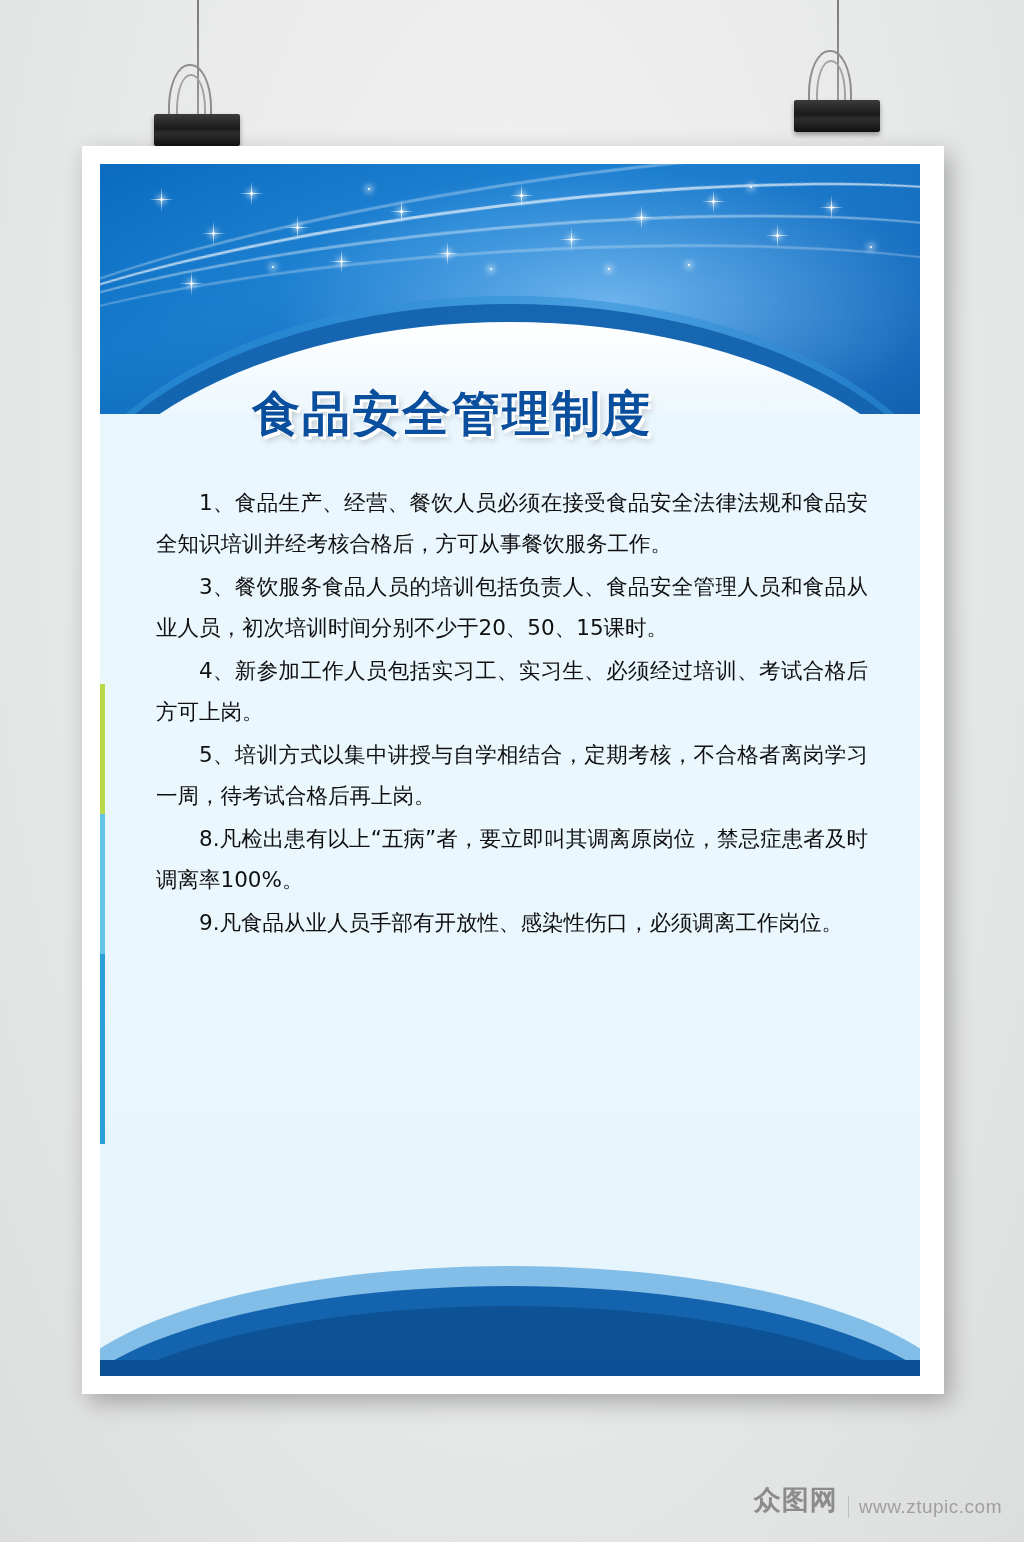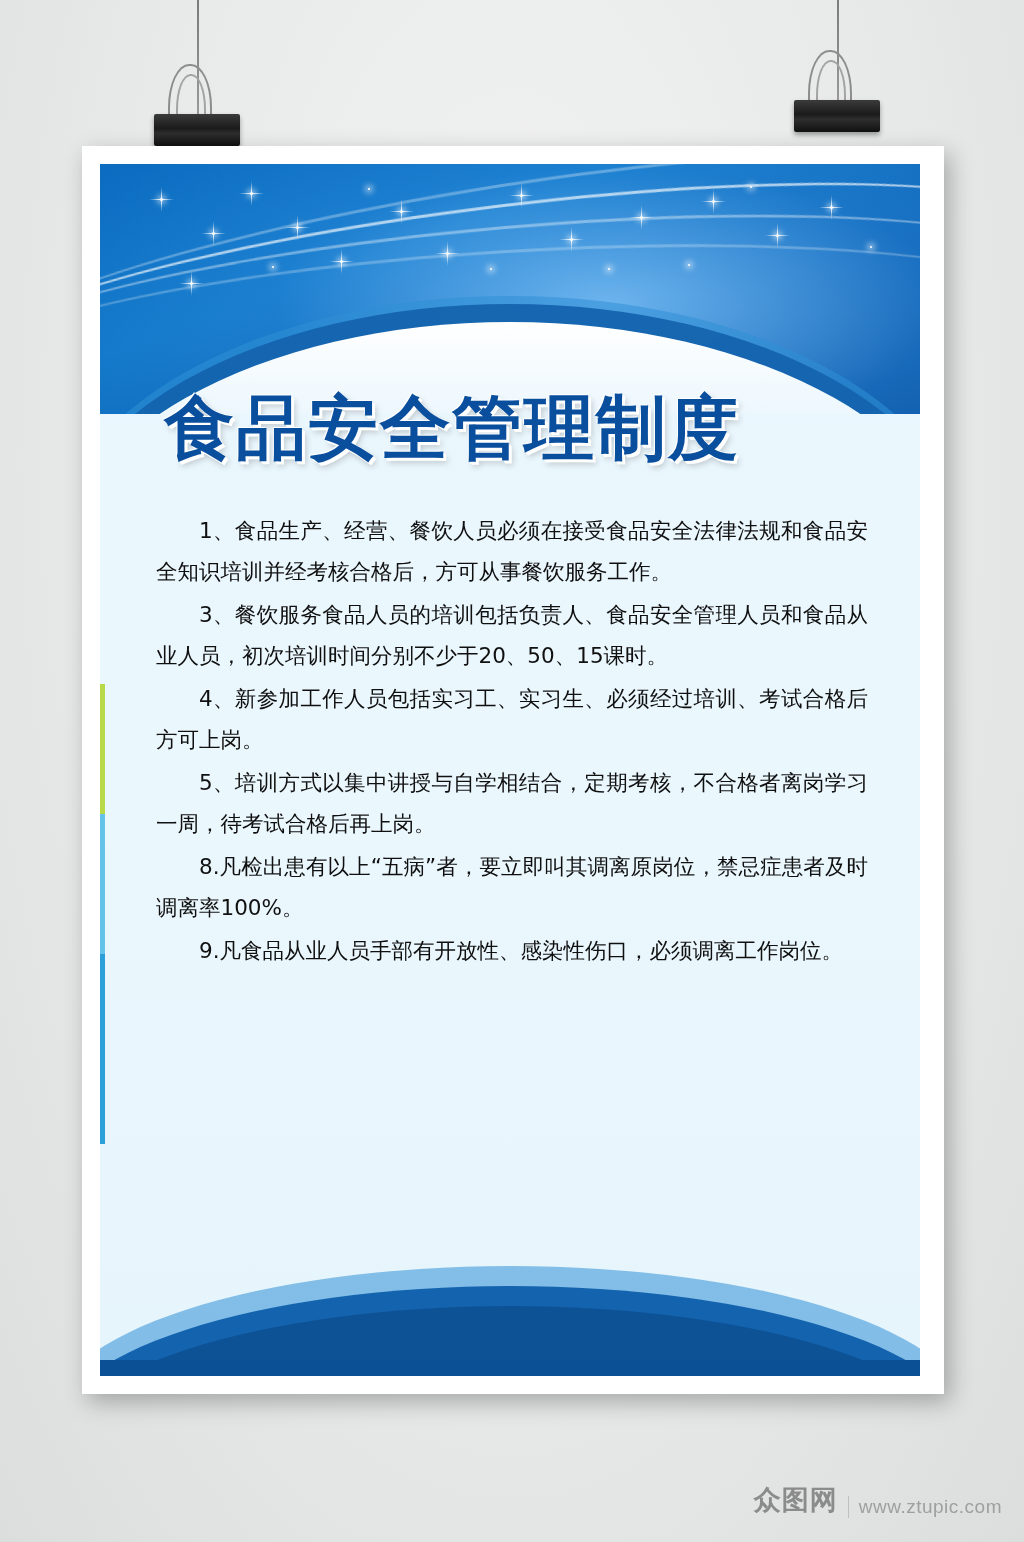--- a/index.html
+++ b/index.html
@@ -173,42 +173,41 @@
 
   
   .title {
     position: absolute;
     top: 218px;
     left: 0;
     width: 704px;
     text-align: center;
     font-family: "DejaVu Sans", "Liberation Sans", sans-serif;
     font-weight: bold;
-    font-size: 70px;
+    font-size: 48px;
     letter-spacing: 2px;
     color: #0a4f9e;
     text-shadow:
       2px 2px 0 #ffffff,
       3px 3px 0 #ffffff,
       -1px -1px 0 #ffffff,
       4px 5px 6px rgba(0,0,0,.20);
   }
 
   
   .content {
     position: absolute;
     left: 56px;
     top: 318px;
     width: 712px;
     font-family: "DejaVu Sans", "Liberation Sans", sans-serif;
     font-size: 21.5px;
     line-height: 41px;
     color: #101010;
     text-align: justify;
-    margin-top: 28px;
   }
   .content p {
     margin: 0 0 2px 0;
     text-indent: 2em;
   }
 
   
   .footer {
     position: absolute;
     left: 0;

